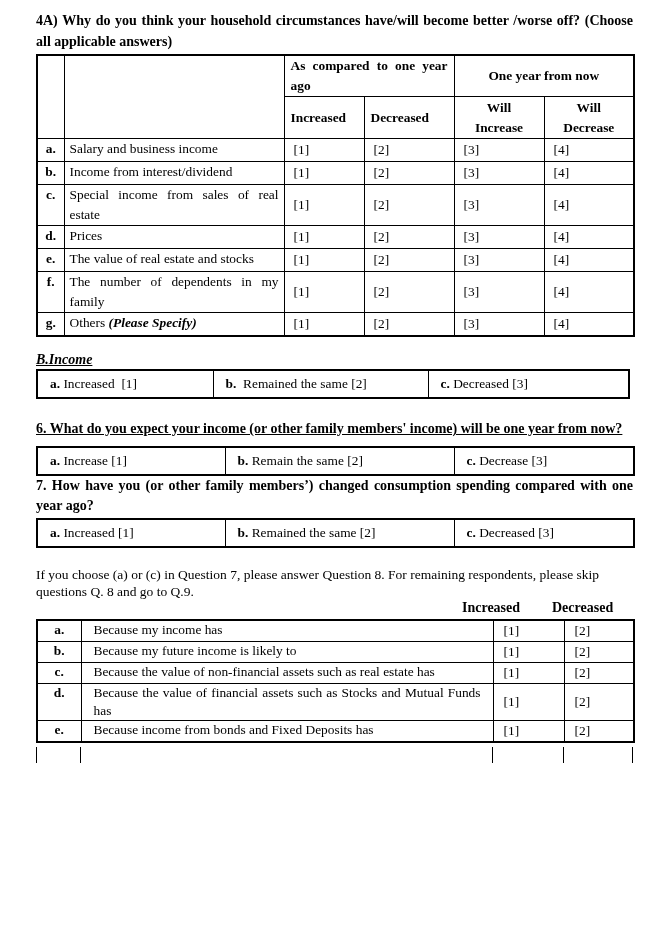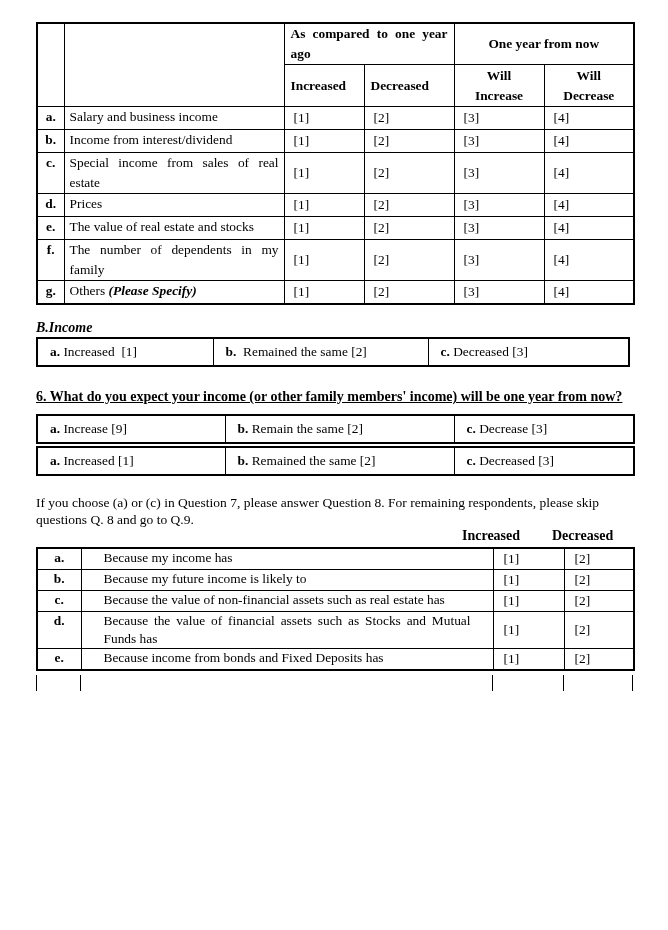--- a/index.html
+++ b/index.html
@@ -26,20 +26,21 @@
   }
   .qtitle.lh19 { line-height: 19px; }
   .qtitle.lh20 { line-height: 20px; }
   .qtitle.lh24 { line-height: 24px; text-decoration: underline; }
   .sec-heading {
     margin: 0;
     font-size: 14px;
     font-weight: bold;
     font-style: italic;
     line-height: 16px;
+    text-decoration: underline;
   }
   .note {
     margin: 18px 0 0 0;
     font-size: 13.5px;
     font-weight: normal;
     line-height: 17px;
     text-align: left;
   }
   
   table {
@@ -48,21 +49,21 @@
     box-sizing: border-box;
   }
   td {
     border: 1.4px solid #000000;
     font-size: 13.4px;
     box-sizing: border-box;
     overflow: hidden;
   }
   table { border: 2px solid #000000; }
   
-  .t4a { width: 597px; margin-top: 12px; }
+  .t4a { width: 597px; margin-top: 2px; }
   .t4a td { line-height: 20px; }
   .t4a .gh { font-weight: bold; vertical-align: middle; padding: 0 6px; }
   .t4a .gh.just { text-align: justify; }
   .t4a .gh.ctr { text-align: center; }
   .t4a .ch { font-weight: bold; vertical-align: middle; padding: 0 6px; }
   .t4a .ch.ctr { text-align: center; padding: 0 12px; }
   .t4a .letter { font-weight: bold; text-align: center; vertical-align: top; padding: 0 2px; }
   .t4a .desc { text-align: justify; vertical-align: top; padding: 0 5px; }
   .t4a .code { vertical-align: middle; padding-left: 9px; }
   .t4a tr.hr1 { height: 38px; }
@@ -77,21 +78,21 @@
   .t5 { width: 592px; }
   .t6, .t7 { width: 597px; }
   
   .q8-labels { position: relative; height: 19px; margin-top: 0; }
   .q8-labels span { position: absolute; top: 0; font-size: 14px; font-weight: bold; }
   .q8-label-inc { left: 426px; }
   .q8-label-dec { left: 516px; }
   .t8 { width: 597px; }
   .t8 td { line-height: 18px; }
   .t8 .letter { font-weight: bold; text-align: center; vertical-align: top; padding: 0 2px; }
-  .t8 .desc { text-align: justify; vertical-align: top; padding: 0 22px; }
+  .t8 .desc { text-align: justify; vertical-align: top; padding: 0 12px; }
   .t8 .code { vertical-align: middle; padding-left: 10px; }
   .t8 tr.single { height: 19px; }
   
   .q8-stub { width: 597px; height: 16px; margin-top: 4px; display: flex; }
   .q8-stub > div { border-left: 1.4px solid #000; box-sizing: border-box; }
   .q8-stub > div:last-child { border-right: 1.4px solid #000; }
   .stub-c1 { width: 44px; }
   .stub-c2 { width: 412px; }
   .stub-c3 { width: 71px; }
   .stub-c4 { width: 70px; }
@@ -103,20 +104,21 @@
   .mt-c-heading { margin-top: 20px; }
   .mt-q7-table { margin-top: 2px; }
   .mt-q8-title { margin-top: 24px; }
 </style>
 </head>
 <body>
 
 <div class="page">
   <div class="content">
 
+    <p class="qtitle">4A) Why do you think your household circumstances have/will become better /worse off? (Choose all applicable answers)</p>
 
     <table class="t4a">
       <colgroup>
         <col style="width:27px">
           <col style="width:220px">
           <col style="width:80px">
         <col style="width:90px">
           <col style="width:90px">
           <col style="width:90px">
       </colgroup>
@@ -212,27 +214,28 @@
     <p class="qtitle lh24 mt-q6-title">6. What do you expect your income (or other family members' income) will be one year from now?</p>
 
     <table class="opt-table t6 mt-q6-table">
       <colgroup>
           <col style="width:188px">
           <col style="width:229px">
           <col style="width:180px">
         </colgroup>
       <tbody>
         <tr>
-          <td><span class="letter">a.</span> <span>Increase [9]</span></td>
+          <td><span class="letter">a.</span> <span>Increase [1]</span></td>
           <td><span class="letter">b.</span> <span>Remain the same [2]</span></td>
           <td><span class="letter">c.</span> <span>Decrease [3]</span></td>
         </tr>
       </tbody>
     </table>
 
+    <p class="qtitle lh20">7. How have you (or other family members’) changed consumption spending compared with one year ago?</p>
 
     <table class="opt-table t7 mt-q7-table">
       <colgroup>
           <col style="width:188px">
           <col style="width:229px">
           <col style="width:180px">
         </colgroup>
       <tbody>
         <tr>
           <td><span class="letter">a.</span> <span>Increased [1]</span></td>

